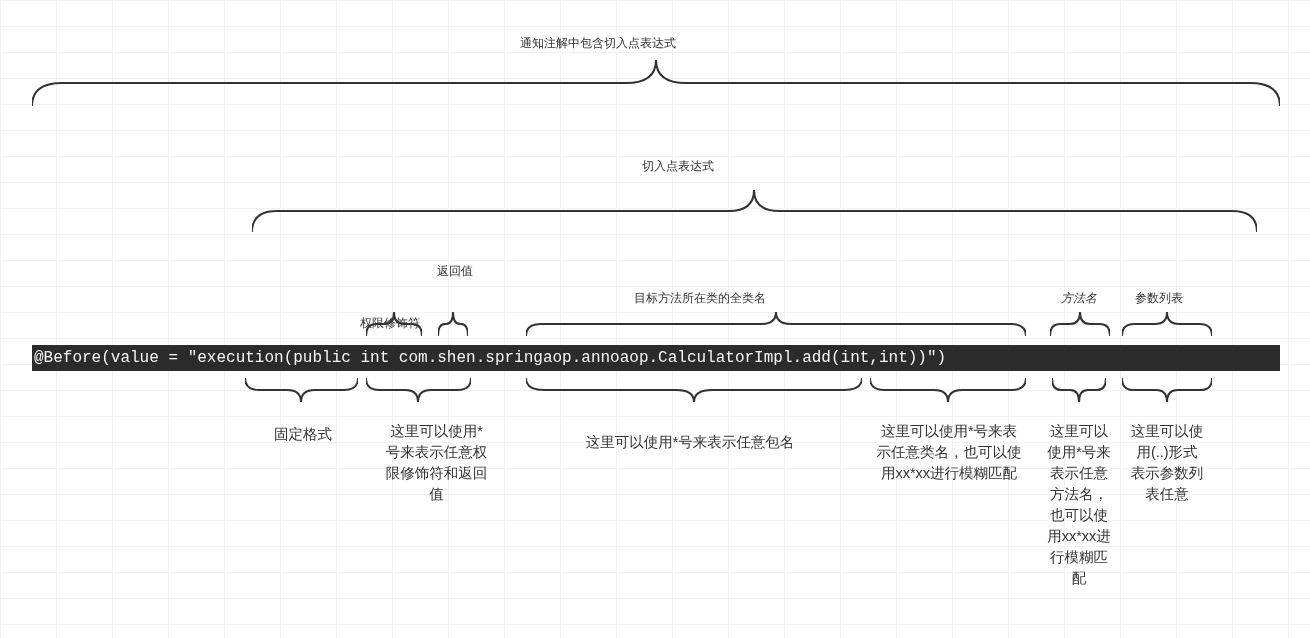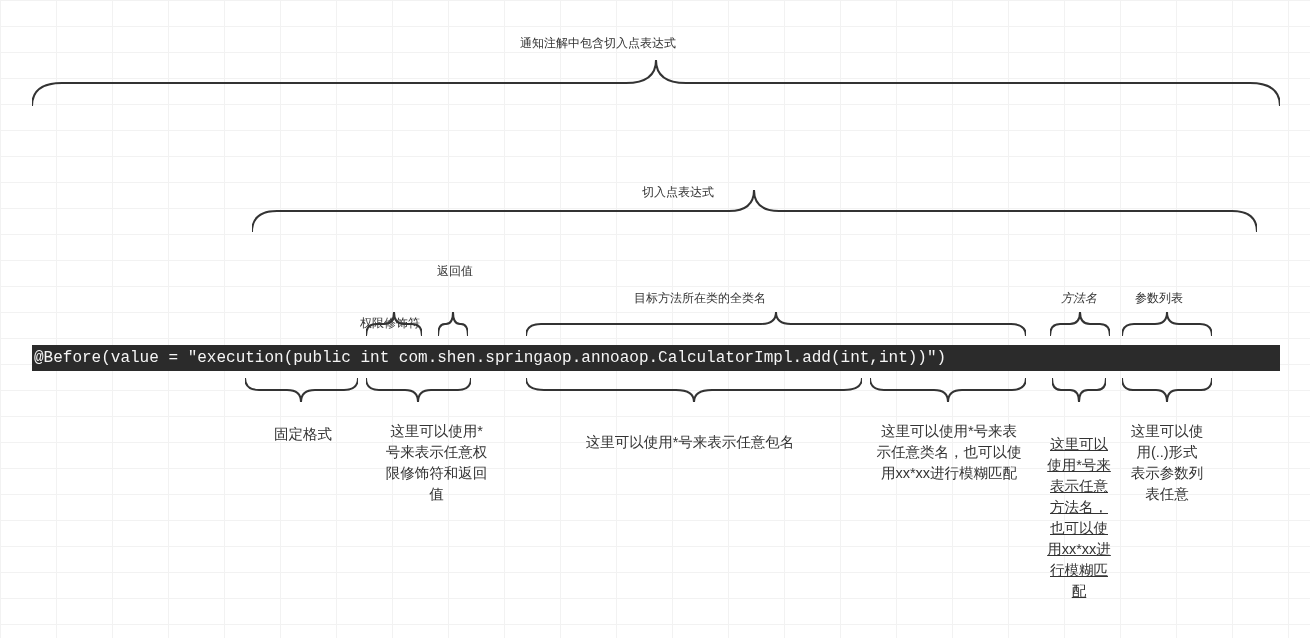--- a/index.html
+++ b/index.html
@@ -28,21 +28,21 @@
 </head>
 <body>
 
 <div class="label" style="left:520px;top:35px;">通知注解中包含切入点表达式</div>
 <div class="brace" style="left:32px;top:60px;width:1248px;height:46px;">
   <svg width="1248" height="46" viewBox="0 0 1248 46">
       <path d="M0 46 Q0 23 30 23 L594 23 Q624 23 624 0 Q624 23 654 23 L1218 23 Q1248 23 1248 46"></path>
     </svg>
 </div>
 
-<div class="label" style="left:642px;top:184px;">切入点表达式</div>
+<div class="label" style="left:642px;top:158px;">切入点表达式</div>
 <div class="brace" style="left:252px;top:190px;width:1005px;height:42px;">
   <svg width="1005" height="42" viewBox="0 0 1005 42">
       <path d="M0 42 Q0 21 25 21 L477 21 Q502 21 502 0 Q502 21 527 21 L980 21 Q1005 21 1005 42"></path>
     </svg>
 </div>
 
 <div class="label" style="left:437px;top:263px;">返回值</div>
 <div class="label" style="left:360px;top:290px;margin-top:25px;">权限修饰符</div>
 <div class="label" style="left:634px;top:290px;">目标方法所在类的全类名</div>
 <div class="label" style="left:1061px;top:290px;font-style:italic;">方法名</div>
@@ -104,14 +104,14 @@
 <div class="brace" style="left:1122px;top:378px;width:90px;height:24px;">
   <svg width="90" height="24" viewBox="0 0 90 24">
       <path d="M0 0 Q0 12 11 12 L34 12 Q45 12 45 24 Q45 12 56 12 L79 12 Q90 12 90 0"></path>
     </svg>
 </div>
 
 <div class="note" style="left:268px;top:424px;width:70px;font-family:Liberation Serif, serif;">固定格式</div>
 <div class="note" style="left:384px;top:421px;width:105px;">这里可以使用*号来表示任意权限修饰符和返回值</div>
 <div class="note" style="left:560px;top:432px;width:260px;">这里可以使用*号来表示任意包名</div>
 <div class="note" style="left:876px;top:421px;width:146px;">这里可以使用*号来表示任意类名，也可以使用xx*xx进行模糊匹配</div>
-<div class="note" style="left:1043px;top:434px;width:72px;text-decoration:underline;">这里可以使用*号来表示任意方法名，也可以使用xx*xx进行模糊匹配</div>
+<div class="note" style="left:1043px;top:421px;width:72px;">这里可以使用*号来表示任意方法名，也可以使用xx*xx进行模糊匹配</div>
 <div class="note" style="left:1130px;top:421px;width:74px;">这里可以使用(..)形式表示参数列表任意</div>
 
 </body></html>

